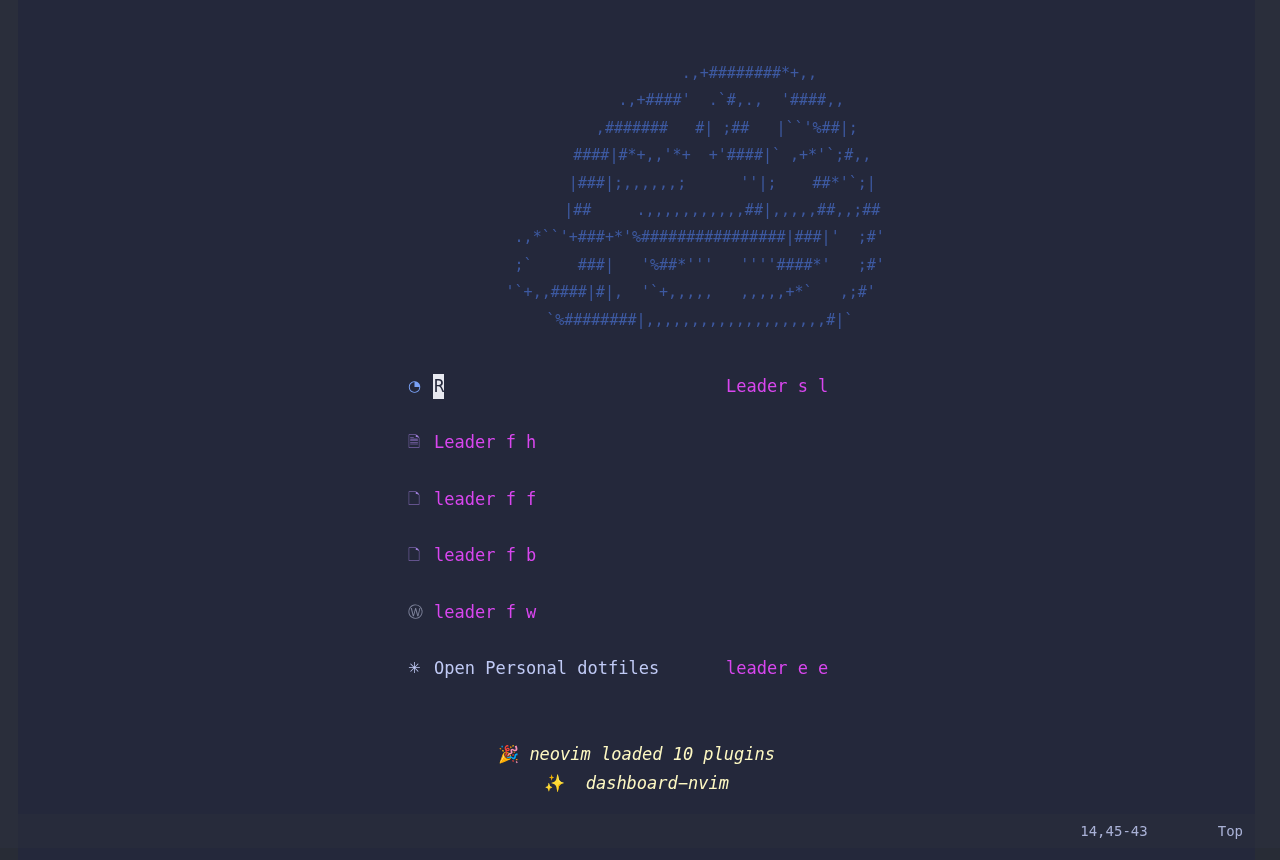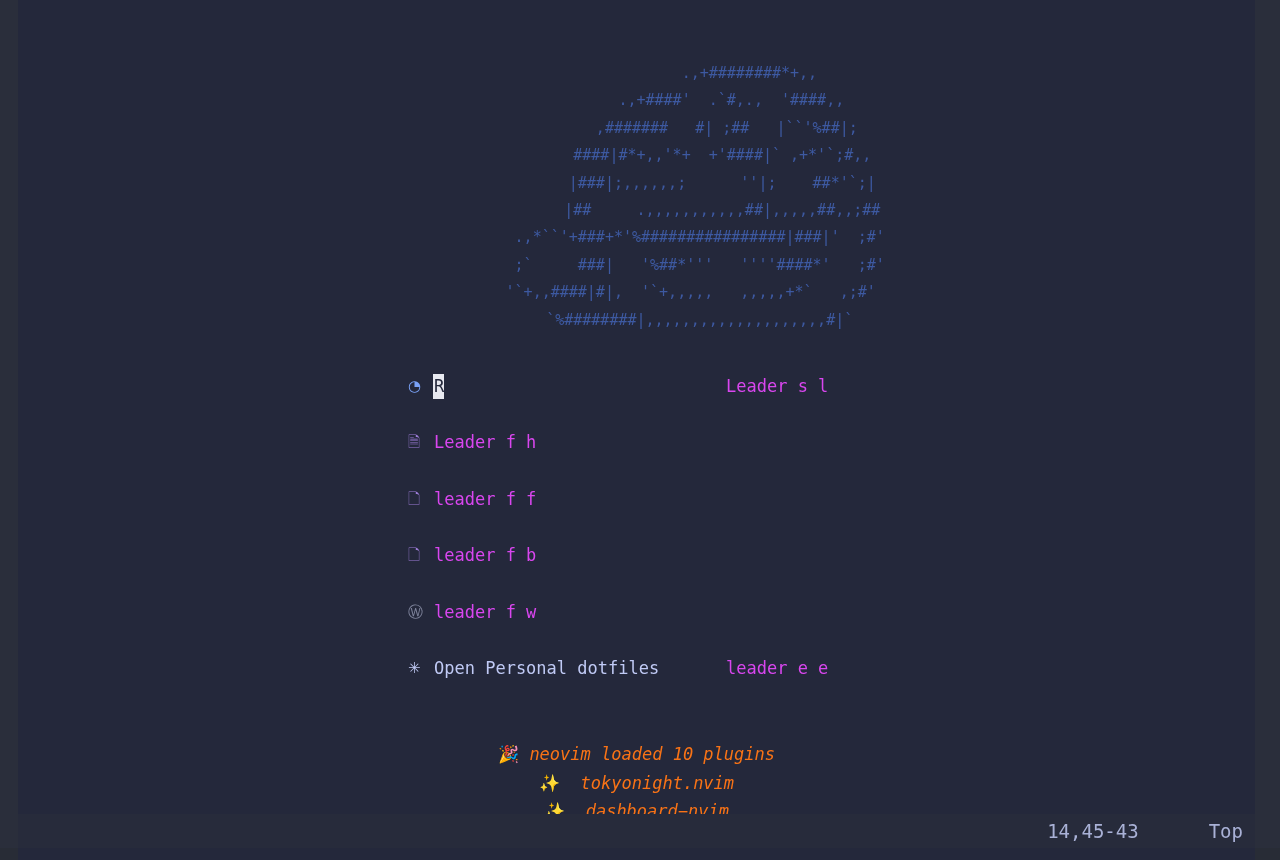--- a/index.html
+++ b/index.html
@@ -130,21 +130,21 @@
     position: absolute;
     left: 0;
     top: 740px;
     width: 1237px;
     text-align: center;
   }
 
   .footer-line {
     font-size: 17px;
     line-height: 28.5px;
-    color: #f97316;
+    color: #fef9c3;
     font-style: italic;
     white-space: pre;
     font-family: "DejaVu Sans Mono", "Liberation Mono", monospace;
   }
   .footer-emoji {
     font-style: normal;
     font-family: "DejaVu Sans", sans-serif;
   }
 
   
@@ -154,21 +154,21 @@
     bottom: 12px;
     width: 1237px;
     height: 34px;
     background: #272b3b;
     display: flex;
     align-items: center;
     justify-content: flex-end;
     padding-right: 12px;
   }
   .status-seg {
-    font-size: 19px;
+    font-size: 14px;
     color: #a9b1d6;
     white-space: pre;
     font-family: "DejaVu Sans Mono", "Liberation Mono", monospace;
   }
   #status-ruler { margin-right: 70px; }
 </style>
 </head>
 <body>
 
 <div id="gutter-left"></div>
@@ -212,21 +212,20 @@
       </div>
       <div class="menu-row">
         <span class="menu-icon glyph-dot">✳</span>
         <span class="menu-label">Open Personal dotfiles</span>
         <span class="menu-key">leader e e</span>
       </div>
     </div>
 
   <div id="footer">
       <div class="footer-line"><span class="footer-emoji">🎉</span><span> neovim loaded 10 plugins</span></div>
-      <div class="footer-line"><span class="footer-emoji">✨</span><span>  tokyonight.nvim</span></div>
       <div class="footer-line"><span class="footer-emoji">✨</span><span>  dashboard−nvim</span></div>
     </div>
 
 </div>
 
 <div id="statusline">
   <span id="status-ruler" class="status-seg">14,45-43</span>
   <span class="status-seg">Top</span>
 </div>
 

